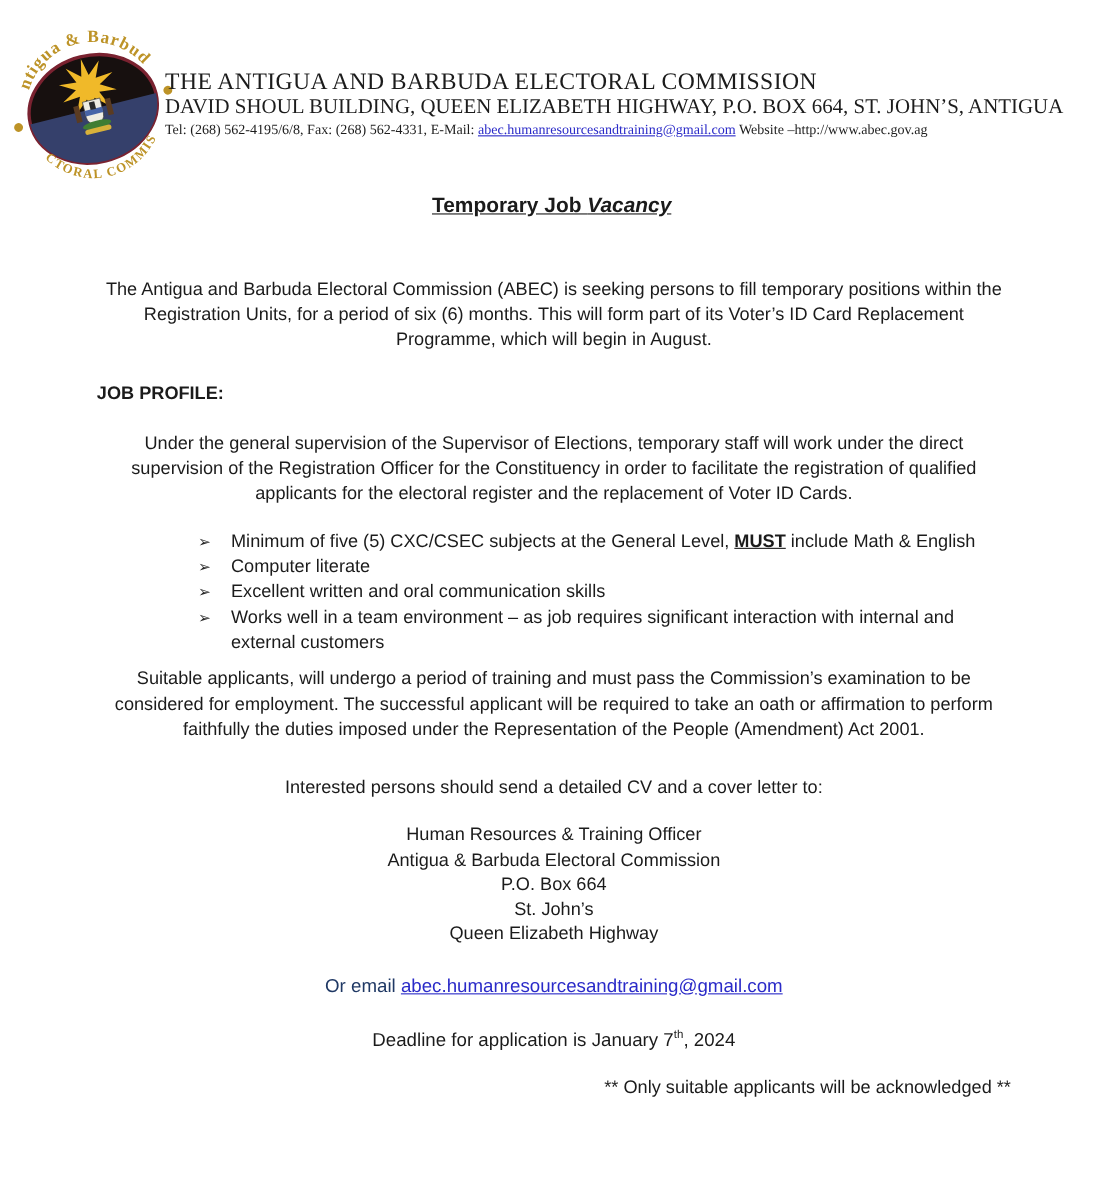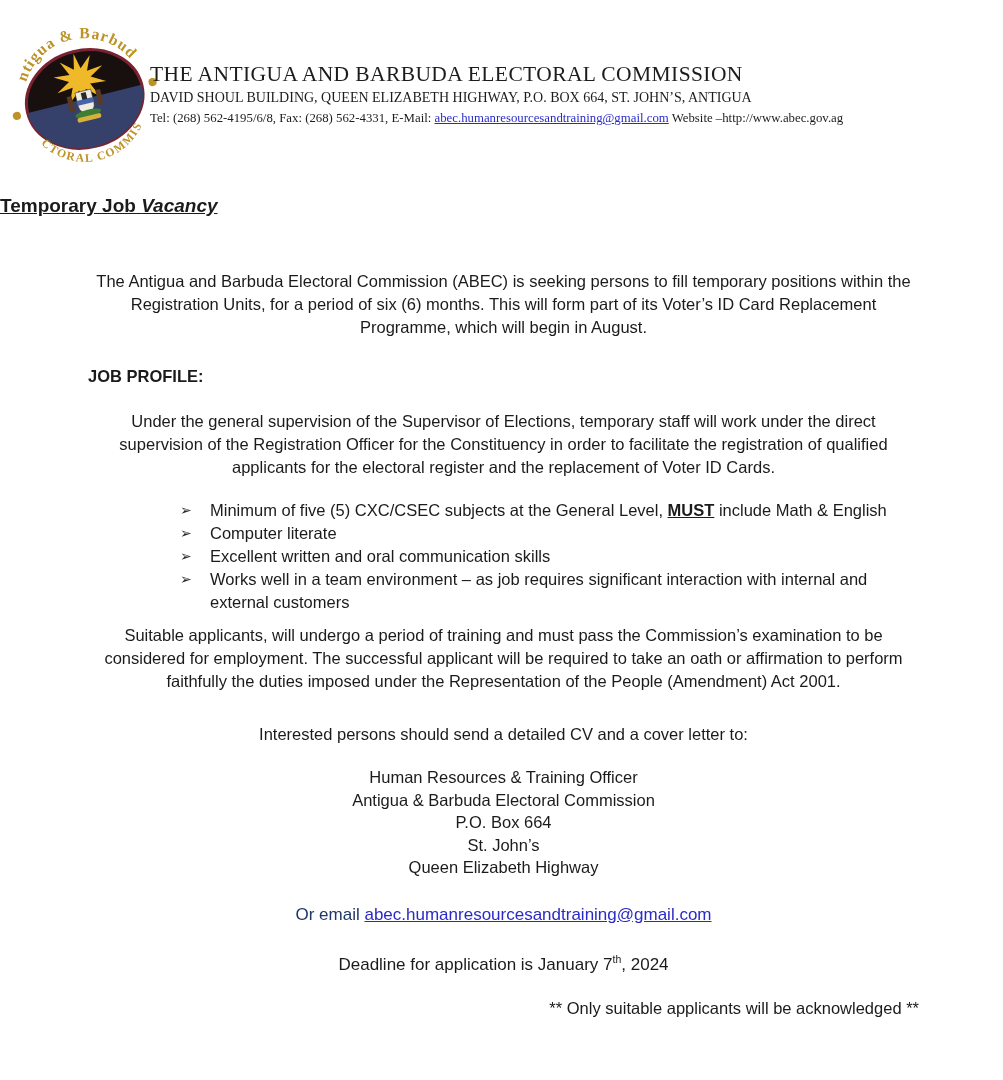--- a/index.html
+++ b/index.html
@@ -12,26 +12,26 @@
     overflow:hidden;
   }
   
   .letterhead{position:relative;height:172px;}
   .seal{position:absolute;left:8px;top:20px;width:152px;height:152px;}
   .letterhead-text{
     position:absolute;left:150px;top:62px;width:840px;
     font-family:"Liberation Serif",serif;color:#1c1c1c;
   }
   .org-name{font-size:21.5px;letter-spacing:.4px;line-height:24px;white-space:nowrap;}
-  .org-address{font-size:14px;line-height:18px;margin-top:3px;white-space:nowrap;}
+  .org-address{font-size:19px;line-height:18px;margin-top:3px;white-space:nowrap;}
   .org-contact{font-size:12.8px;line-height:17px;margin-top:3px;white-space:nowrap;}
   .link{color:#2a2ac8;text-decoration:underline;cursor:pointer;}
   
   .doc-title{
-    margin-top:22px;text-align:left;
+    margin-top:4px;text-align:center;
     font-size:19px;font-weight:bold;line-height:24px;
   }
   .doc-title .underlined{text-decoration:underline;}
   .italic{font-style:italic;}
   
   .body{margin-top:52px;padding:0 84px 0 88px;font-size:16.5px;line-height:23px;}
   .body p{margin:0;text-align:center;}
   .p-intro{margin-bottom:26px !important;}
   .h-section{font-weight:bold;margin:0 0 22px 0;}
   .p-jobprofile{margin-bottom:20px !important;}

